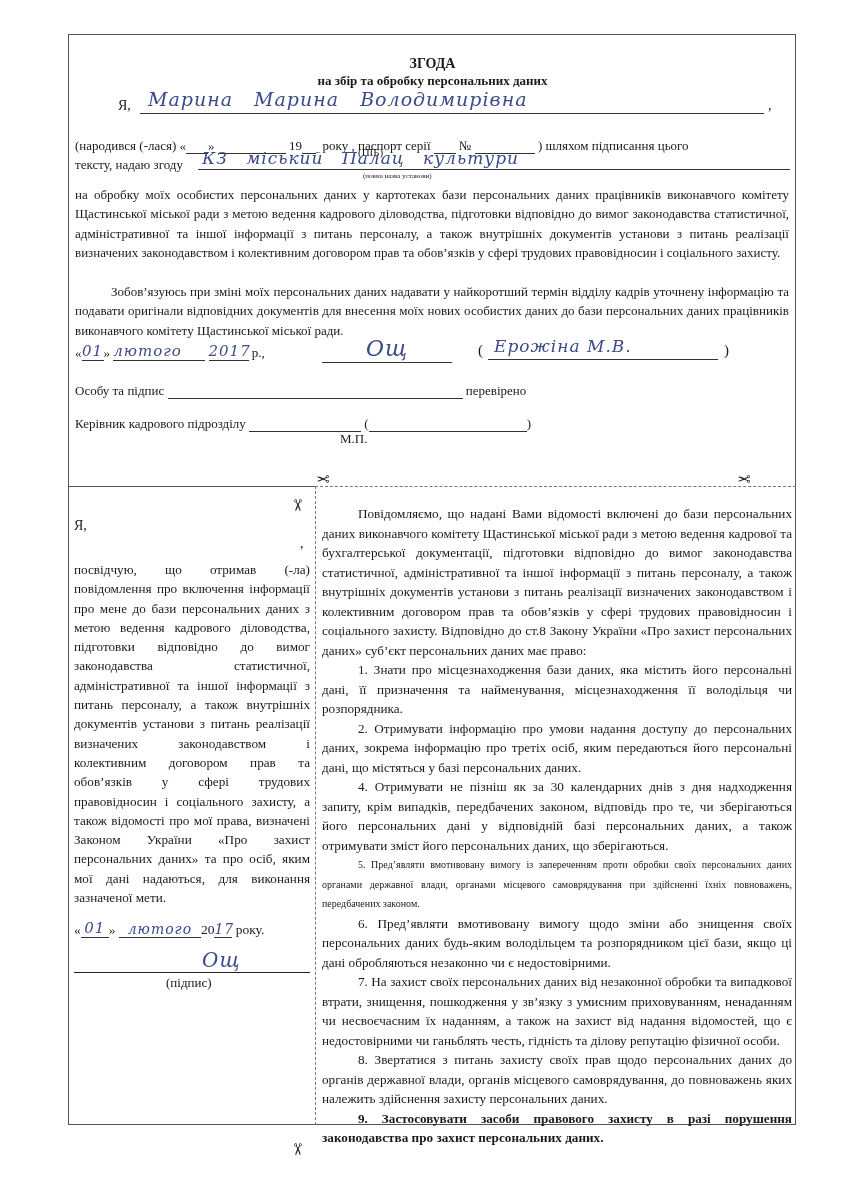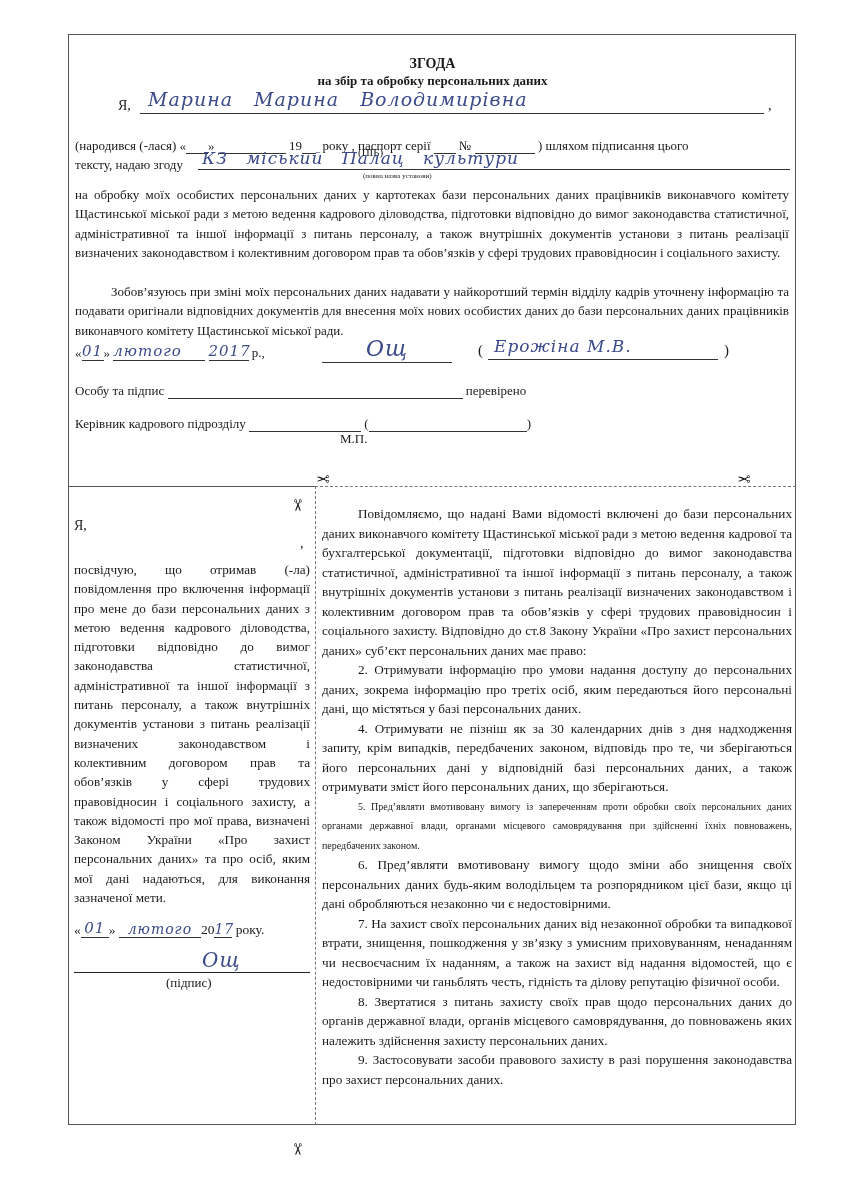--- a/index.html
+++ b/index.html
@@ -99,21 +99,22 @@
   <div style="position:relative;margin-top:10px;height:44px;">
     <span class="hand" style="position:absolute;left:128px;top:0;font-size:20px;">Ощ</span>
     <div style="position:absolute;left:0;top:24px;width:236px;border-top:1.5px solid #222;"></div>
     <span style="position:absolute;left:92px;top:27px;font-size:13px;">(підпис)</span>
   </div>
 </div>
 
 <div class="col-right">
   <p class="body-text indent" style="margin-top:12px;font-size:13.2px;line-height:19.5px;">Повідомляємо, що надані Вами відомості включені до бази персональних даних виконавчого комітету Щастинської міської ради з метою ведення кадрової та бухгалтерської документації, підготовки відповідно до вимог законодавства статистичної, адміністративної та іншої інформації з питань персоналу, а також внутрішніх документів установи з питань реалізації визначених законодавством і колективним договором прав та обов’язків у сфері трудових правовідносин і соціального захисту. Відповідно до ст.8 Закону України «Про захист персональних даних» суб’єкт персональних даних має право:</p>
   <div id="rights-list">
+      <p class="body-text indent" style="font-size: 13.2px; line-height: 19.5px;">1. Знати про місцезнаходження бази даних, яка містить його персональні дані, її призначення та найменування, місцезнаходження її володільця чи розпорядника.</p>
       <p class="body-text indent" style="font-size: 13.2px; line-height: 19.5px;">2. Отримувати інформацію про умови надання доступу до персональних даних, зокрема інформацію про третіх осіб, яким передаються його персональні дані, що містяться у базі персональних даних.</p>
       <p class="body-text indent" style="font-size: 13.2px; line-height: 19.5px;">4. Отримувати не пізніш як за 30 календарних днів з дня надходження запиту, крім випадків, передбачених законом, відповідь про те, чи зберігаються його персональних дані у відповідній базі персональних даних, а також отримувати зміст його персональних даних, що зберігаються.</p>
       <p class="body-text indent" style="font-size: 10px; line-height: 19.5px;">5. Пред’являти вмотивовану вимогу із запереченням проти обробки своїх персональних даних органами державної влади, органами місцевого самоврядування при здійсненні їхніх повноважень, передбачених законом.</p>
       <p class="body-text indent" style="font-size: 13.2px; line-height: 19.5px;">6. Пред’являти вмотивовану вимогу щодо зміни або знищення своїх персональних даних будь-яким володільцем та розпорядником цієї бази, якщо ці дані обробляються незаконно чи є недостовірними.</p>
       <p class="body-text indent" style="font-size: 13.2px; line-height: 19.5px;">7. На захист своїх персональних даних від незаконної обробки та випадкової втрати, знищення, пошкодження у зв’язку з умисним приховуванням, ненаданням чи несвоєчасним їх наданням, а також на захист від надання відомостей, що є недостовірними чи ганьблять честь, гідність та ділову репутацію фізичної особи.</p>
       <p class="body-text indent" style="font-size: 13.2px; line-height: 19.5px;">8. Звертатися з питань захисту своїх прав щодо персональних даних до органів державної влади, органів місцевого самоврядування, до повноважень яких належить здійснення захисту персональних даних.</p>
-      <p class="body-text indent" style="font-size: 13.2px; line-height: 19.5px;">9. Застосовувати засоби правового захисту в разі порушення законодавства про захист персональних даних.</p>
+      <p class="body-text indent" style="font-size: 13.2px; line-height: 19.5px; font-weight: bold;">9. Застосовувати засоби правового захисту в разі порушення законодавства про захист персональних даних.</p>
     </div>
 </div>
 
 </body></html>

